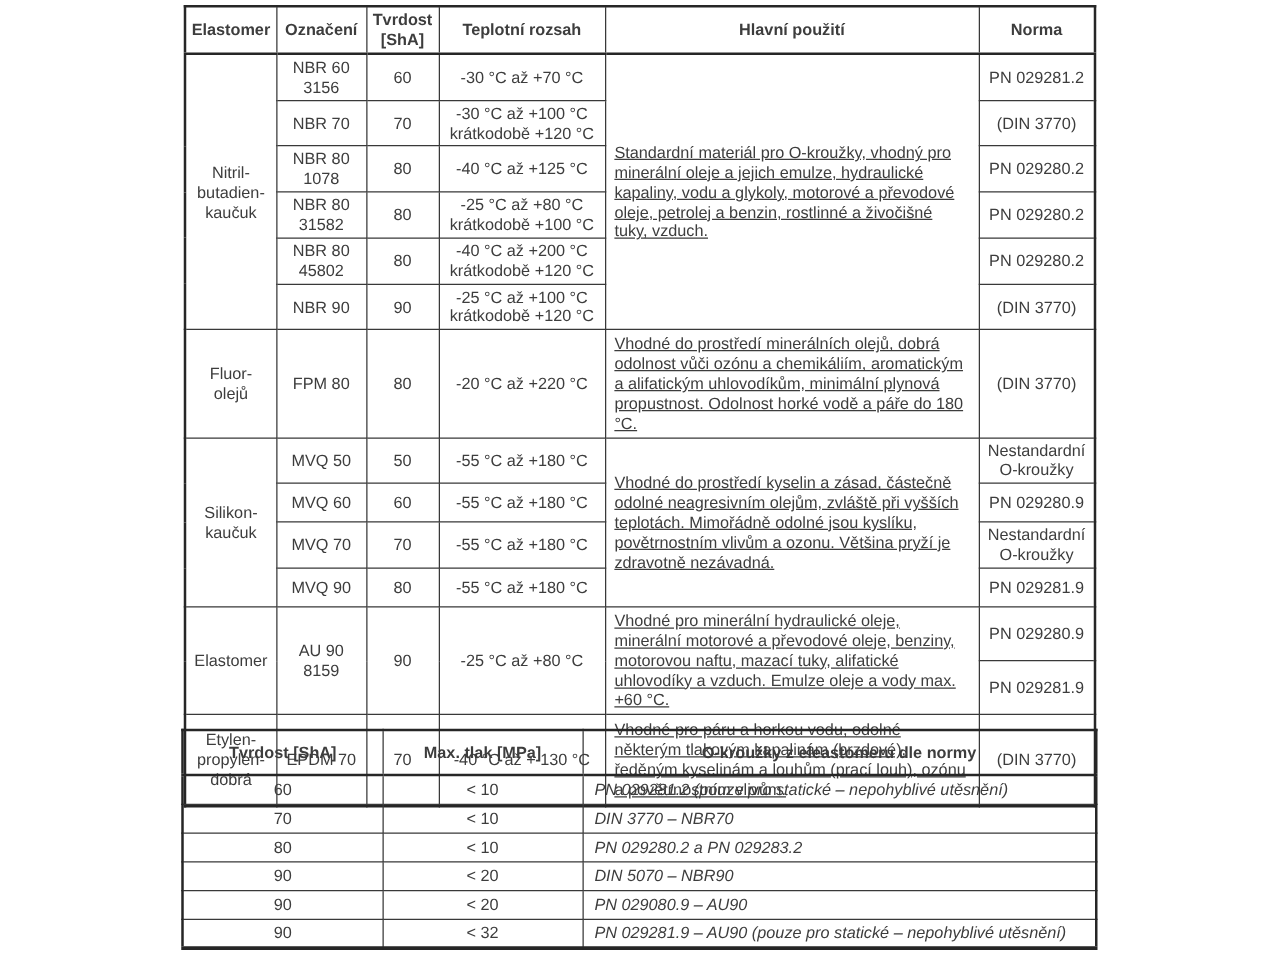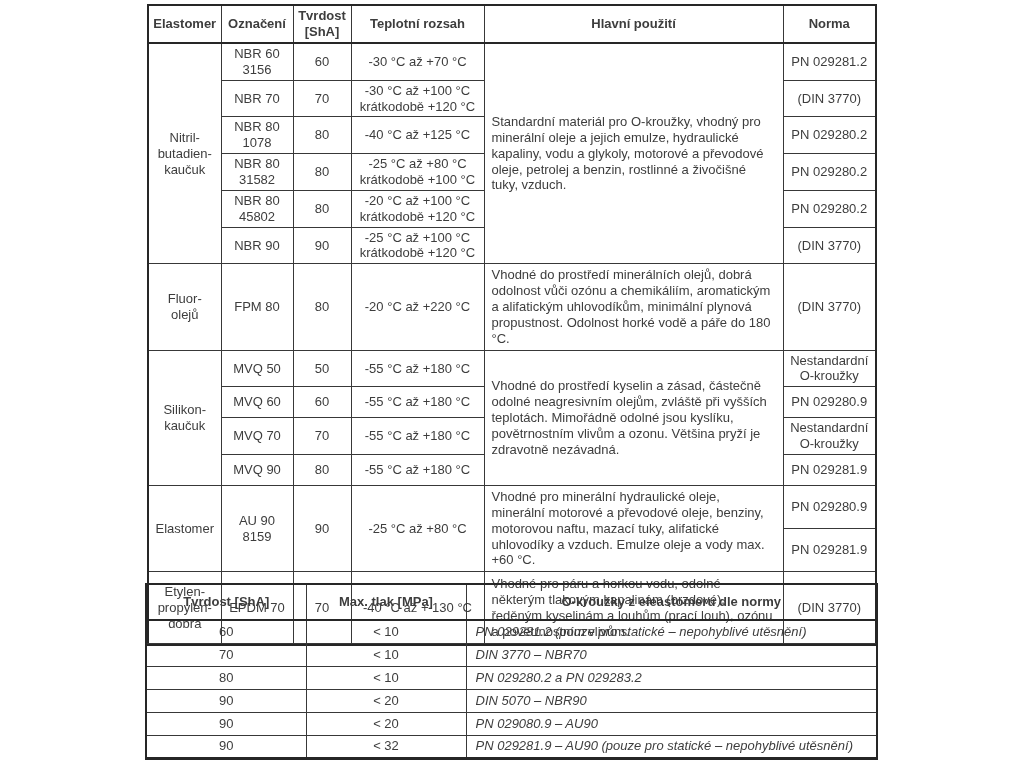--- a/index.html
+++ b/index.html
@@ -25,21 +25,21 @@
     vertical-align: middle;
     padding: 2px 3px;
     white-space: pre-line;
     overflow: hidden;
   }
   th { font-weight: bold; }
 
   
   .t1 { left: 147px; top: 4px; width: 728px; border: 2px solid #262626; }
   .t1 thead th { border-bottom: 2px solid #262626; }
-  .t1 td.usage { text-align: left; padding: 3px 7px; white-space: normal; }
+  .t1 td.usage { text-align: left; padding: 3px 7px; white-space: normal; text-decoration: underline; }
 
   
   .t2 { left: 145px; top: 583px; width: 731px; border: 2px solid #262626; border-bottom-width: 3px; }
   .t2 thead th { border-bottom: 2px solid #262626; }
   .t2 td.norm-desc { text-align: left; padding-left: 9px; white-space: normal; font-style: italic; }
 </style>
 </head>
 <body>
 
 <div class="page">
@@ -96,21 +96,21 @@
 31582</td>
         <td>80</td>
         <td>-25 °C až +80 °C
 krátkodobě +100 °C</td>
         <td>PN 029280.2</td>
       </tr>
       <tr style="height:33px">
         <td>NBR 80
 45802</td>
         <td>80</td>
-        <td>-20 °C až +100 °C
+        <td>-40 °C až +200 °C
 krátkodobě +120 °C</td>
         <td>PN 029280.2</td>
       </tr>
       <tr style="height:30px">
         <td>NBR 90</td>
         <td>90</td>
         <td>-25 °C až +100 °C
 krátkodobě +120 °C</td>
         <td>(DIN 3770)</td>
       </tr>

